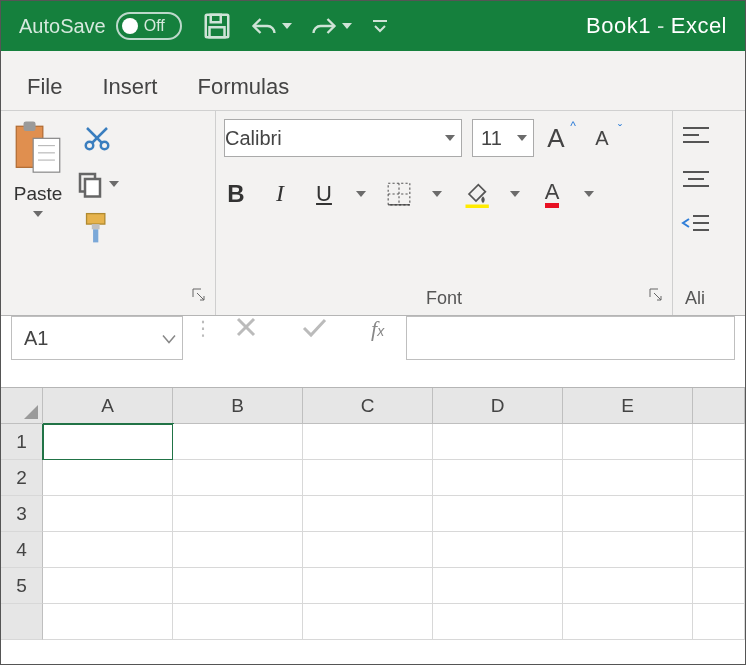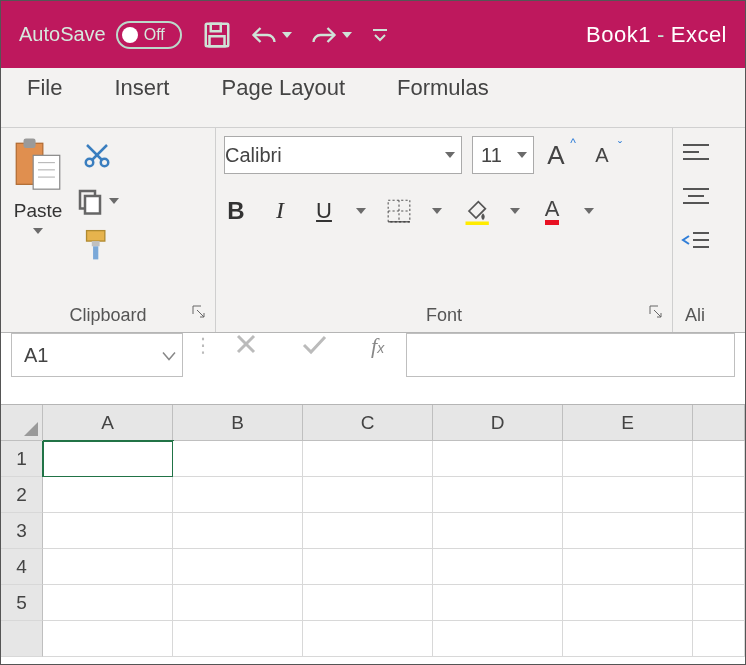--- a/index.html
+++ b/index.html
@@ -1,31 +1,31 @@
 <!DOCTYPE html>
 <html><head>
 <meta charset="utf-8">
 <style>
   * { box-sizing: border-box; margin: 0; padding: 0; font-family: "Segoe UI", Arial, sans-serif; }
   body { width: 746px; height: 665px; background: #fff; overflow: hidden; border: 1px solid #555; }
 
   
-  .titlebar { background: #be185d; height: 67px; display: flex; align-items: center; color: #fff; font-size: 20px; padding: 0 18px; }
+  .titlebar { background: #15803d; height: 50px; display: flex; align-items: center; color: #fff; font-size: 20px; padding: 0 18px; }
   .autosave-wrap { display: flex; align-items: center; gap: 10px; }
   .autosave-label { color: #d6e9de; }
   .toggle { width: 66px; height: 28px; border: 2px solid #bcd9cb; border-radius: 14px; display: flex; align-items: center; position: relative; }
   .toggle .knob { width: 16px; height: 16px; background: #fff; border-radius: 50%; margin-left: 4px; }
   .toggle .off { color: #d6e9de; font-size: 16px; margin-left: 6px; text-align: center; }
   .qat { display: flex; align-items: center; gap: 18px; margin-left: 20px; }
   .qat svg { display: block; }
   .title-text { margin-left: auto; color: #fff; letter-spacing: 0.5px; font-size: 22px; text-align: center; }
   .title-sep { color: #c7e0d2; margin: 0 6px; }
 
   
-  .ribbon-tabs { background: #f3f2f1; height: 60px; display: flex; align-items: flex-end; gap: 48px; padding: 16px 24px; border-bottom: 1px solid #d0d0d0; }
+  .ribbon-tabs { background: #f3f2f1; height: 60px; display: flex; align-items: flex-end; gap: 36px; padding: 0 24px; border-bottom: 1px solid #d0d0d0; }
   .tab { font-size: 22px; color: #444; padding: 10px 2px; cursor: default; }
   .tab.active { font-weight: 600; color: #222; border-bottom: 4px solid #217346; }
 
   
   .ribbon { background: #f3f2f1; height: 205px; display: flex; border-bottom: 1px solid #b5b5b5; }
   .group { border-right: 1px solid #cfcfcf; padding: 8px 8px 0 8px; display: flex; flex-direction: column; position: relative; }
   .group-label { text-align: center; font-size: 18px; color: #555; padding-bottom: 6px; margin-top: auto; }
   .dialog-launcher { position: absolute; right: 8px; bottom: 8px; }
   .group-content { display: flex; gap: 8px; }
 
@@ -102,21 +102,20 @@
     </span>
   </div>
   <div class="title-text">
     <span>Book1</span><span class="title-sep">-</span><span>Excel</span>
   </div>
 </div>
 
 <div class="ribbon-tabs">
   <div class="tab">File</div>
   <div class="tab">Insert</div>
-  <div class="tab">Page Layout</div>
   <div class="tab">Formulas</div>
 </div>
 
 <div class="ribbon">
 
   <div class="group" style="width:215px">
     <div class="group-content">
       <div class="clipboard-left">
         <div class="paste-btn">
           <svg width="58" height="58" viewBox="0 0 48 48">
@@ -149,21 +148,20 @@
         </span>
         <span>
           <svg width="32" height="34" viewBox="0 0 24 26" fill="none">
               <rect x="4" y="2" width="14" height="8" fill="#e6b34d" stroke="#b08a30"></rect>
               <rect x="8" y="10" width="6" height="4" fill="#c0c0c0"></rect>
               <path d="M9 14 L9 24 L13 24 L13 14 Z" fill="#7aa8d8"></path>
             </svg>
         </span>
       </div>
     </div>
-    <div class="group-label">Clipboard</div>
     <span class="dialog-launcher">
       <svg width="16" height="16" viewBox="0 0 16 16" stroke="#666" fill="none">
           <path d="M2 2 H10 M2 2 V10"></path>
           <path d="M6 6 L13 13 M13 9 V13 H9"></path>
         </svg>
     </span>
   </div>
 
   <div class="group" style="flex:1">
     <div>

